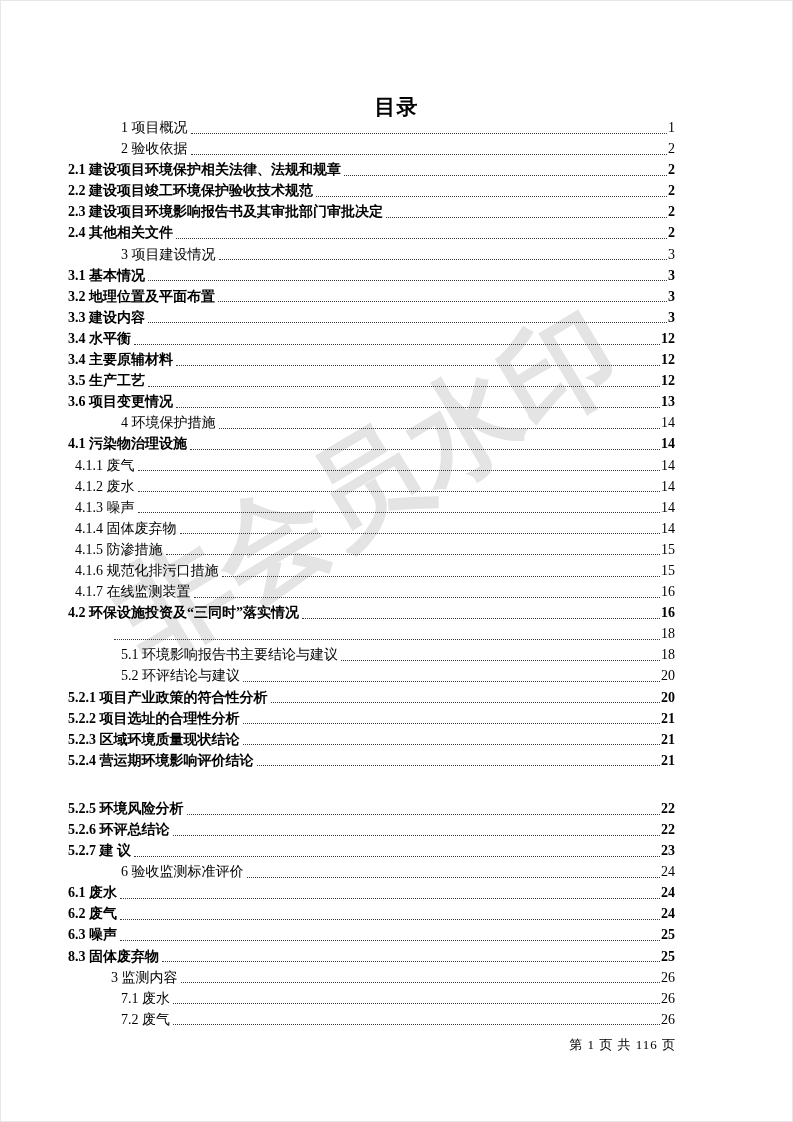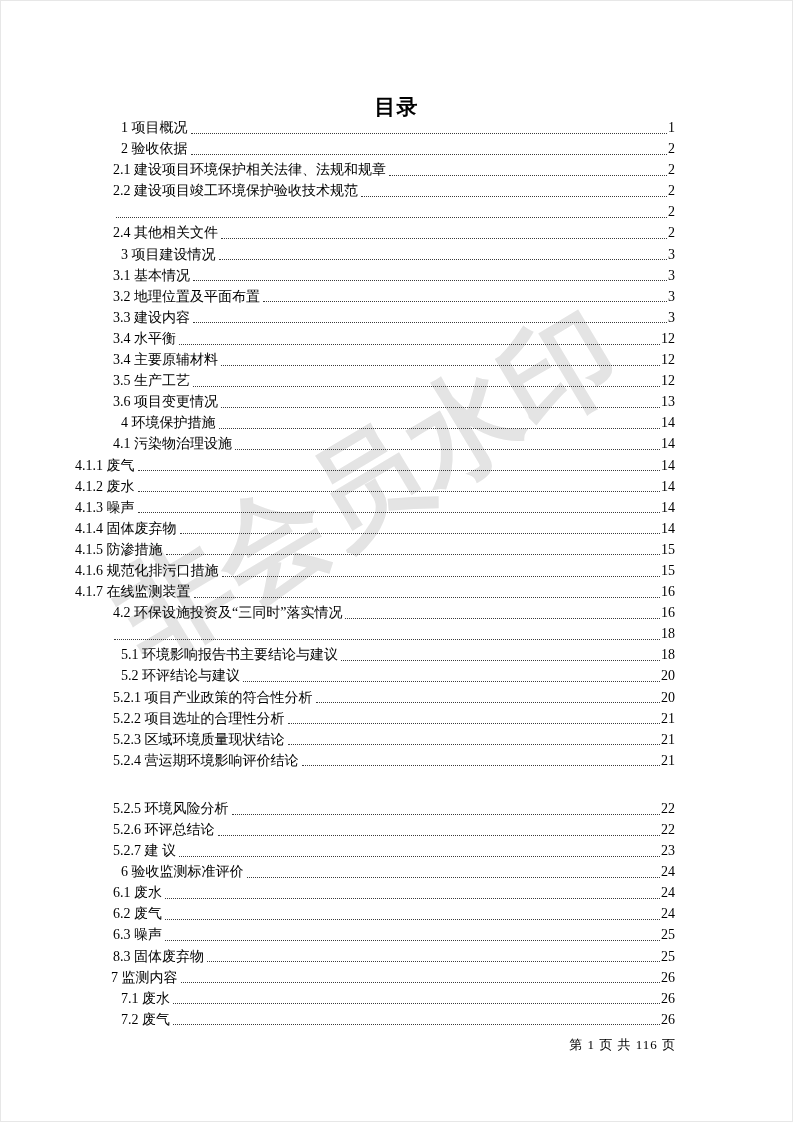--- a/index.html
+++ b/index.html
@@ -23,21 +23,21 @@
     position:absolute;left:0;top:116px;right:117px;
     z-index:2;
   }
   .row{
     display:flex;
     height:21.1px;line-height:21.1px;
     font-size:14px;
   }
   .row.lv0{padding-left:110px;}
   .row.lv1{padding-left:120px;}
-  .row.lv2{padding-left:112px;}
+  .row.lv2{padding-left:67px;font-weight:bold;}
   .row.lv3{padding-left:74px;}
   .row.gap{margin-top:27px;}
   .label{white-space:nowrap;}
   .leader{
     flex:1;
     border-bottom:1.6px dotted #3a3a3a;
     margin:0 1px 4.5px 3px;
     min-width:8px;
   }
   .pagenum{white-space:nowrap;}
@@ -84,20 +84,21 @@
     <span class="label">2.1 建设项目环境保护相关法律、法规和规章</span>
     <span class="leader"></span>
     <span class="pagenum">2</span>
   </div>
       <div class="row lv2">
     <span class="label">2.2 建设项目竣工环境保护验收技术规范</span>
     <span class="leader"></span>
     <span class="pagenum">2</span>
   </div>
       <div class="row lv2">
+    <span class="label">2.3 建设项目环境影响报告书及其审批部门审批决定</span>
     <span class="leader"></span>
     <span class="pagenum">2</span>
   </div>
       <div class="row lv2">
     <span class="label">2.4 其他相关文件</span>
     <span class="leader"></span>
     <span class="pagenum">2</span>
   </div>
       <div class="row lv1">
     <span class="label">3 项目建设情况</span>
@@ -257,21 +258,21 @@
     <span class="label">6.3 噪声</span>
     <span class="leader"></span>
     <span class="pagenum">25</span>
   </div>
       <div class="row lv2">
     <span class="label">8.3 固体废弃物</span>
     <span class="leader"></span>
     <span class="pagenum">25</span>
   </div>
       <div class="row lv0">
-    <span class="label">7 监测内容</span>
+    <span class="label">3 监测内容</span>
     <span class="leader"></span>
     <span class="pagenum">26</span>
   </div>
       <div class="row lv1">
     <span class="label">7.1 废水</span>
     <span class="leader"></span>
     <span class="pagenum">26</span>
   </div>
       <div class="row lv1">
     <span class="label">7.2 废气</span>

